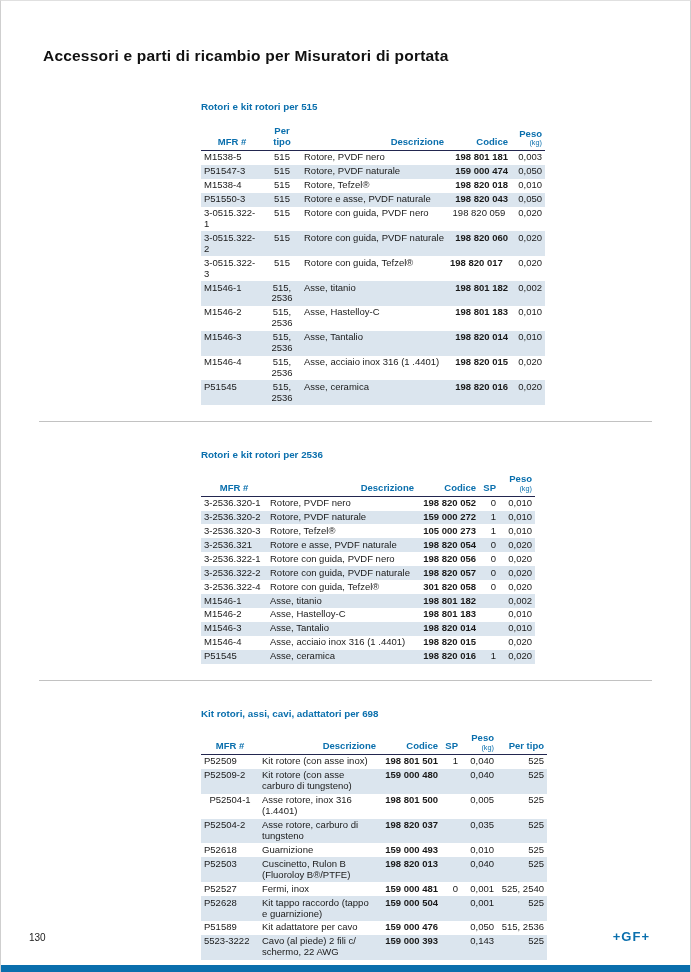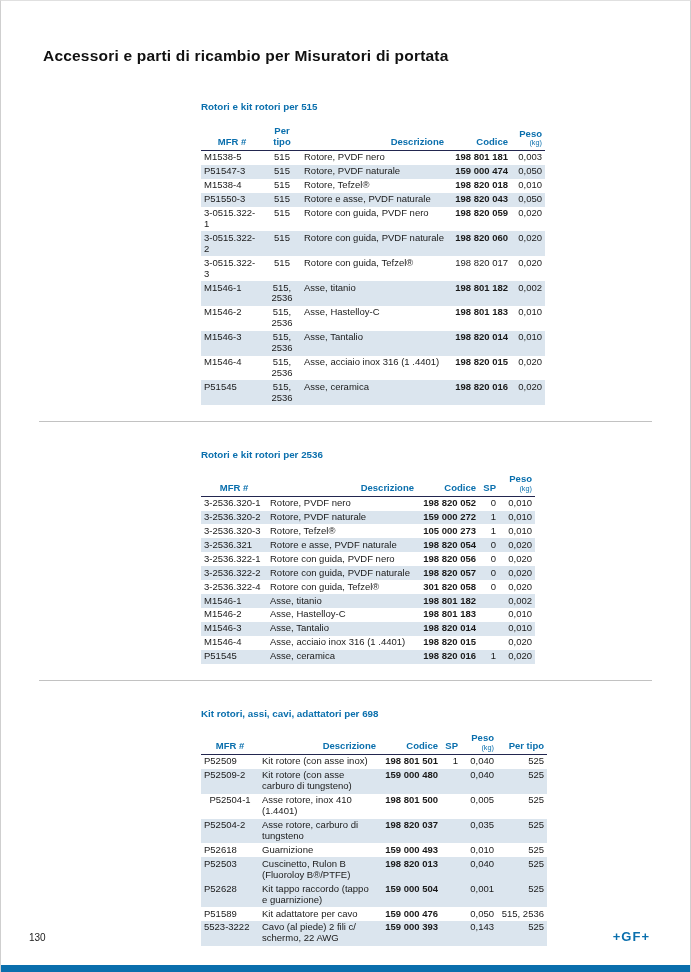--- a/index.html
+++ b/index.html
@@ -141,35 +141,35 @@
               <td style="text-align: left;">P51550-3</td>
               <td style="text-align: center;">515</td>
               <td style="text-align: left;">Rotore e asse, PVDF naturale</td>
               <td style="text-align: right; font-weight: bold;">198 820 043</td>
               <td style="text-align: right;">0,050</td>
             </tr>
             <tr>
               <td style="text-align: left;">3-0515.322-1</td>
               <td style="text-align: center;">515</td>
               <td style="text-align: left;">Rotore con guida, PVDF nero</td>
-              <td style="text-align: right; font-weight: bold;">198 820 059</td>
+              <td style="text-align: center; font-weight: normal;">198 820 059</td>
               <td style="text-align: right;">0,020</td>
             </tr>
             <tr class="alt">
               <td style="text-align: left;">3-0515.322-2</td>
               <td style="text-align: center;">515</td>
               <td style="text-align: left;">Rotore con guida, PVDF naturale</td>
               <td style="text-align: right; font-weight: bold;">198 820 060</td>
               <td style="text-align: right;">0,020</td>
             </tr>
             <tr>
               <td style="text-align: left; margin-top: 36px;">3-0515.322-3</td>
               <td style="text-align: center;">515</td>
               <td style="text-align: left;">Rotore con guida, Tefzel®</td>
-              <td style="text-align: right; font-weight: normal;">198 820 017</td>
+              <td style="font-weight: bold;">198 820 017</td>
               <td style="text-align: right;">0,020</td>
             </tr>
             <tr class="alt">
               <td style="text-align: left;">M1546-1</td>
               <td style="text-align: center;">515, 2536</td>
               <td style="text-align: left;">Asse, titanio</td>
               <td style="text-align: right; font-weight: bold;">198 801 182</td>
               <td style="text-align: right;">0,002</td>
             </tr>
             <tr>
@@ -345,21 +345,21 @@
             <tr class="alt">
               <td style="text-align: left;">P52509-2</td>
               <td style="text-align: left;">Kit rotore (con asse carburo di tungsteno)</td>
               <td style="text-align: right; font-weight: bold;">159 000 480</td>
               <td style="text-align: right;"></td>
               <td style="text-align: right;">0,040</td>
               <td style="text-align: right;">525</td>
             </tr>
             <tr>
               <td style="text-align: center;">P52504-1</td>
-              <td style="text-align: left;">Asse rotore, inox 410 (1.4401)</td>
+              <td style="text-align: left;">Asse rotore, inox 316 (1.4401)</td>
               <td style="text-align: right; font-weight: bold;">198 801 500</td>
               <td style="text-align: right;"></td>
               <td style="text-align: right;">0,005</td>
               <td style="text-align: right;">525</td>
             </tr>
             <tr class="alt">
               <td style="text-align: left;">P52504-2</td>
               <td style="text-align: left;">Asse rotore, carburo di tungsteno</td>
               <td style="text-align: right; font-weight: bold;">198 820 037</td>
               <td style="text-align: right;"></td>
@@ -374,20 +374,28 @@
               <td style="text-align: right;">0,010</td>
               <td style="text-align: right;">525</td>
             </tr>
             <tr class="alt">
               <td style="text-align: left;">P52503</td>
               <td style="text-align: left;">Cuscinetto, Rulon B (Fluoroloy B®/PTFE)</td>
               <td style="text-align: right; font-weight: bold;">198 820 013</td>
               <td style="text-align: right;"></td>
               <td style="text-align: right;">0,040</td>
               <td style="text-align: right;">525</td>
+            </tr>
+            <tr>
+              <td style="text-align: left;">P52527</td>
+              <td style="text-align: left;">Fermi, inox</td>
+              <td style="text-align: right; font-weight: bold;">159 000 481</td>
+              <td style="text-align: right;">0</td>
+              <td style="text-align: right;">0,001</td>
+              <td style="text-align: right;">525, 2540</td>
             </tr>
             <tr class="alt">
               <td style="text-align: left;">P52628</td>
               <td style="text-align: left;">Kit tappo raccordo (tappo e guarnizione)</td>
               <td style="text-align: right; font-weight: bold;">159 000 504</td>
               <td style="text-align: right;"></td>
               <td style="text-align: right;">0,001</td>
               <td style="text-align: right;">525</td>
             </tr>
             <tr>

